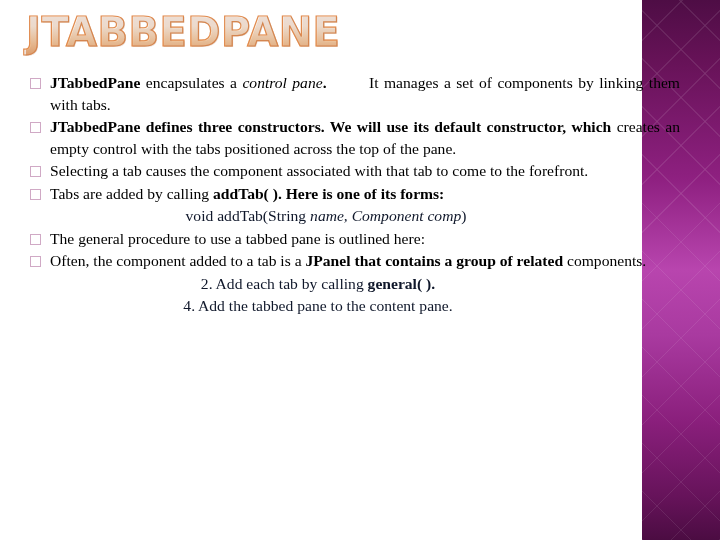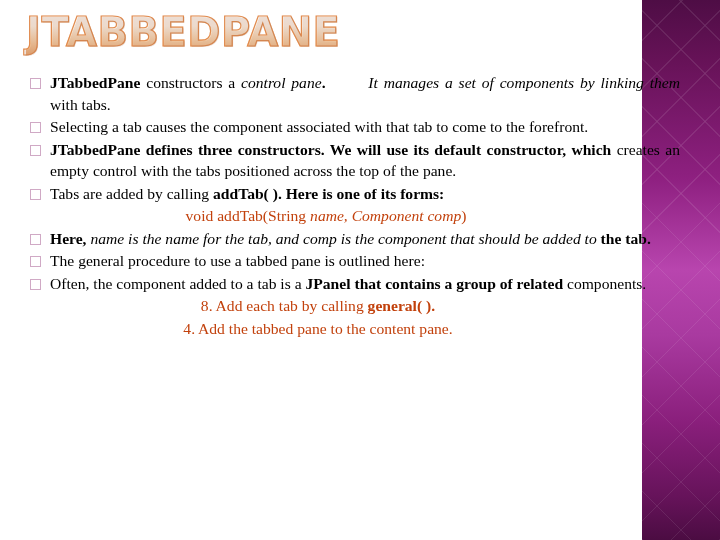--- a/index.html
+++ b/index.html
@@ -112,21 +112,21 @@
     hyphens: none;
   }
   .bullet-text.noj {
     text-align: left;
   }
 
   .centered-line {
     text-align: center;
     font-size: 15.6px;
     line-height: 21.5px;
-    color: #c2410c;
+    color: #0f172a;
     padding: 0 80px 0 40px;
     margin-bottom: 1px;
   }
   .centered-line.step {
     padding-right: 96px;
   }
 </style>
 </head>
 <body>
 
@@ -137,52 +137,48 @@
   </div>
 
   <div id="title-area">
     <h1 id="slide-title">JTABBEDPANE</h1>
   </div>
 
   <div id="content">
 
     <div class="bullet-row">
       <span class="bullet-marker"></span>
-      <span class="bullet-text"><span style="font-weight: bold;">JTabbedPane</span><span> constructors a </span><span style="font-style: italic;">control pane</span><span style="font-weight: bold;">.</span><span style="font-style: italic; margin-left: 37px;"> It manages a set of components by linking them</span><span> with tabs.</span></span>
+      <span class="bullet-text"><span style="font-weight: bold;">JTabbedPane</span><span> encapsulates a </span><span style="font-style: italic;">control pane</span><span style="font-weight: bold;">.</span><span style=" margin-left: 37px;"> It manages a set of components by linking them</span><span> with tabs.</span></span>
+    </div>
+
+    <div class="bullet-row">
+      <span class="bullet-marker"></span>
+      <span class="bullet-text"><span style="font-weight: bold;">JTabbedPane defines three constructors. We will use its default constructor, which</span><span> creates an empty control with the tabs positioned across the top of the pane.</span></span>
     </div>
 
     <div class="bullet-row">
       <span class="bullet-marker"></span>
       <span class="bullet-text"><span>Selecting a tab causes the component associated with that tab to come to the forefront.</span></span>
     </div>
 
     <div class="bullet-row">
       <span class="bullet-marker"></span>
-      <span class="bullet-text"><span style="font-weight: bold;">JTabbedPane defines three constructors. We will use its default constructor, which</span><span> creates an empty control with the tabs positioned across the top of the pane.</span></span>
-    </div>
-
-    <div class="bullet-row">
-      <span class="bullet-marker"></span>
       <span class="bullet-text noj"><span>Tabs are added by calling </span><span style="font-weight: bold; text-align: right;">addTab( ). Here is one of its forms:</span></span>
     </div>
 
     <div class="centered-line"><span>void addTab(String </span><span style="font-style: italic;">name, Component comp</span><span>)</span></div>
 
-    <div class="bullet-row">
-      <span class="bullet-marker"></span>
-      <span class="bullet-text"><span style="font-weight: bold;">Here,</span><span style="font-style: italic;"> name is the name for the tab, and comp is the component that should be added to</span><span style="font-weight: bold;"> the tab.</span></span>
-    </div>
 
     <div class="bullet-row">
       <span class="bullet-marker"></span>
       <span class="bullet-text noj"><span>The general procedure to use a tabbed pane is outlined here:</span></span>
     </div>
 
     <div class="bullet-row">
       <span class="bullet-marker"></span>
       <span class="bullet-text"><span>Often, the component added to a tab is a </span><span style="font-weight: bold;">JPanel that contains a group of related</span><span> components.</span></span>
     </div>
 
-    <div class="centered-line step"><span>8. Add each tab by calling </span><span style="font-weight: bold;">general( ).</span></div>
+    <div class="centered-line step"><span>2. Add each tab by calling </span><span style="font-weight: bold;">general( ).</span></div>
     <div class="centered-line step"><span>4. Add the tabbed pane to the content pane.</span></div>
 
   </div>
 </div>
 
 </body></html>

